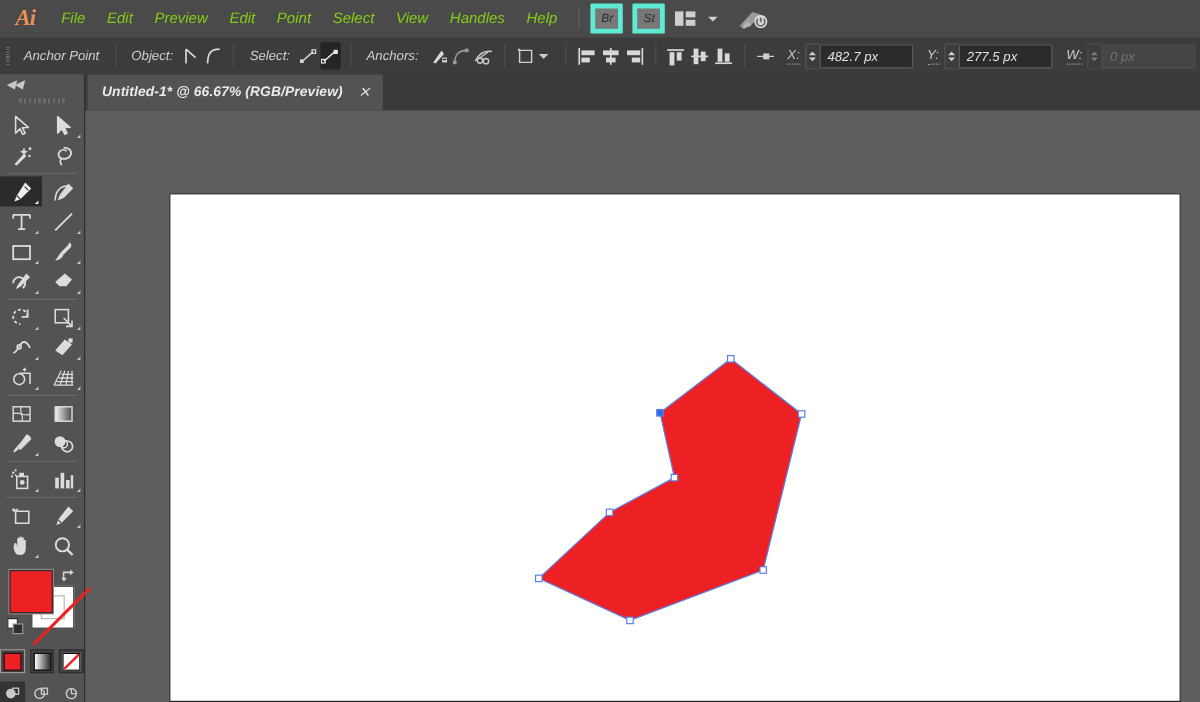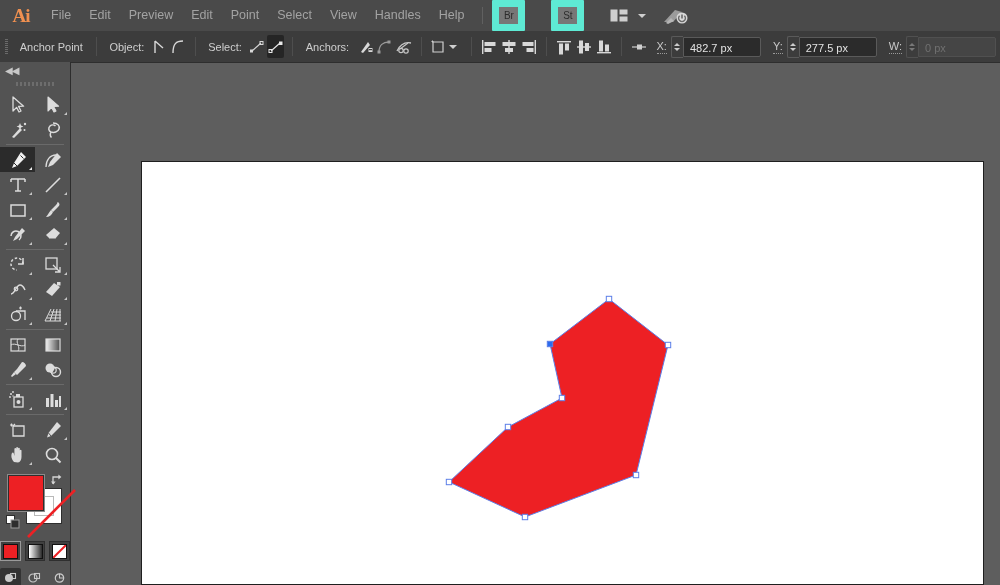--- a/index.html
+++ b/index.html
@@ -3,40 +3,40 @@
 <meta charset="utf-8">
 <style>
   html,body{margin:0;padding:0;}
   body{
     width:1000px;height:585px;overflow:hidden;
     background:#5e5e5e;
     font-family:"Liberation Sans",sans-serif;
     font-size:12px;color:#d6d6d6;
     -webkit-font-smoothing:antialiased;
   }
-  .app{position:relative;width:1000px;height:585px;}
+  .app{position:relative;width:1000px;height:585px;font-style:italic;}
 
   
   .menubar{
     position:absolute;left:0;top:0;width:1000px;height:31px;
     background:#4a4a4a;display:flex;align-items:center;
   }
   .ai-logo{
     width:42px;height:31px;display:flex;align-items:center;justify-content:center;
     color:#f09050;font-size:19px;font-weight:bold;font-family:"Liberation Serif",serif;
     letter-spacing:-1px;
   }
   .menu-item{
-    padding:0 9px;height:31px;line-height:31px;font-size:12.5px;color:#a3a3a3;cursor:default;
+    padding:0 9px;height:31px;line-height:31px;font-size:12.5px;color:#84cc16;cursor:default;
   }
   .mb-sep{width:1px;height:17px;background:#606060;margin:0 9px;}
   .sq-btn{
-    width:19px;height:17px;background:#777;border:7px solid #5eead4;
+    width:19px;height:17px;background:#777;border:4px solid #5eead4;
     color:#2c2c2c;font-size:10px;display:flex;align-items:center;justify-content:center;
-    margin-right:26px;border-radius:1px;font-family:"Liberation Sans",sans-serif;
+    margin-right:8px;border-radius:1px;font-family:"Liberation Sans",sans-serif;
   }
   .arrange-ic{display:flex;align-items:center;margin-right:4px;}
   .chev{
     width:0;height:0;border-left:4px solid transparent;border-right:4px solid transparent;
     border-top:4px solid #cfcfcf;margin-left:6px;
   }
   .rocket{margin-left:16px;display:flex;align-items:center;}
 
   
   .ctrlbar{
@@ -343,20 +343,26 @@
       <div class="nf-label">W:</div>
       <div class="spin disabled">
           <div class="up"></div>
           <div class="dn"></div>
         </div>
       <div class="nf-input disabled">0 px</div>
     </div>
 
   </div>
 
+  <div class="tabbar">
+    <div class="tab">
+      <div class="tab-title">Untitled-1* @ 66.67% (RGB/Preview)</div>
+      <div class="tab-close">✕</div>
+    </div>
+  </div>
 
   <div class="canvas">
     <div class="artboard"></div>
     <svg class="shape-layer" viewBox="0 0 930 493">
       <polygon id="poly" points="539,207 598,253 566,383 455,425 379,390 438,335 492,306 480,252" fill="#ED2024" stroke="#5C7FE8" stroke-width="1"></polygon>
       <g id="anchors">
           <rect x="536.3" y="204.3" width="5.4" height="5.4" fill="#FFFFFF" stroke="#5C7FE8" stroke-width="1"></rect>
           <rect x="595.3" y="250.3" width="5.4" height="5.4" fill="#FFFFFF" stroke="#5C7FE8" stroke-width="1"></rect>
           <rect x="563.3" y="380.3" width="5.4" height="5.4" fill="#FFFFFF" stroke="#5C7FE8" stroke-width="1"></rect>
           <rect x="452.3" y="422.3" width="5.4" height="5.4" fill="#FFFFFF" stroke="#5C7FE8" stroke-width="1"></rect>

